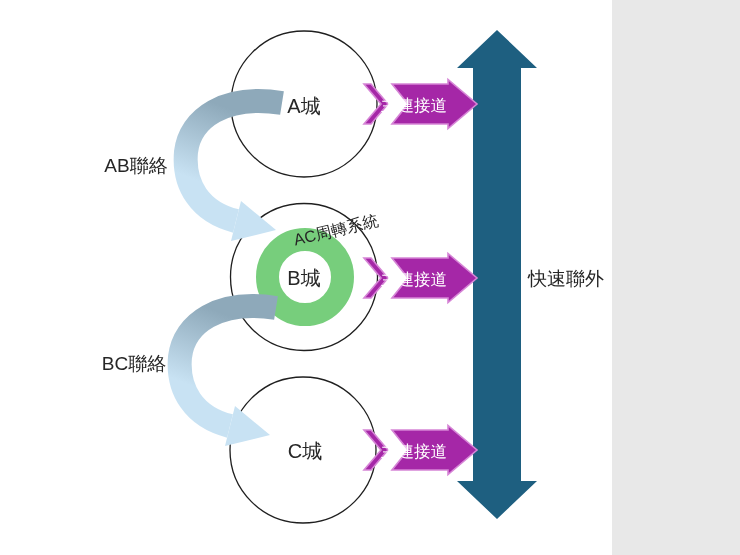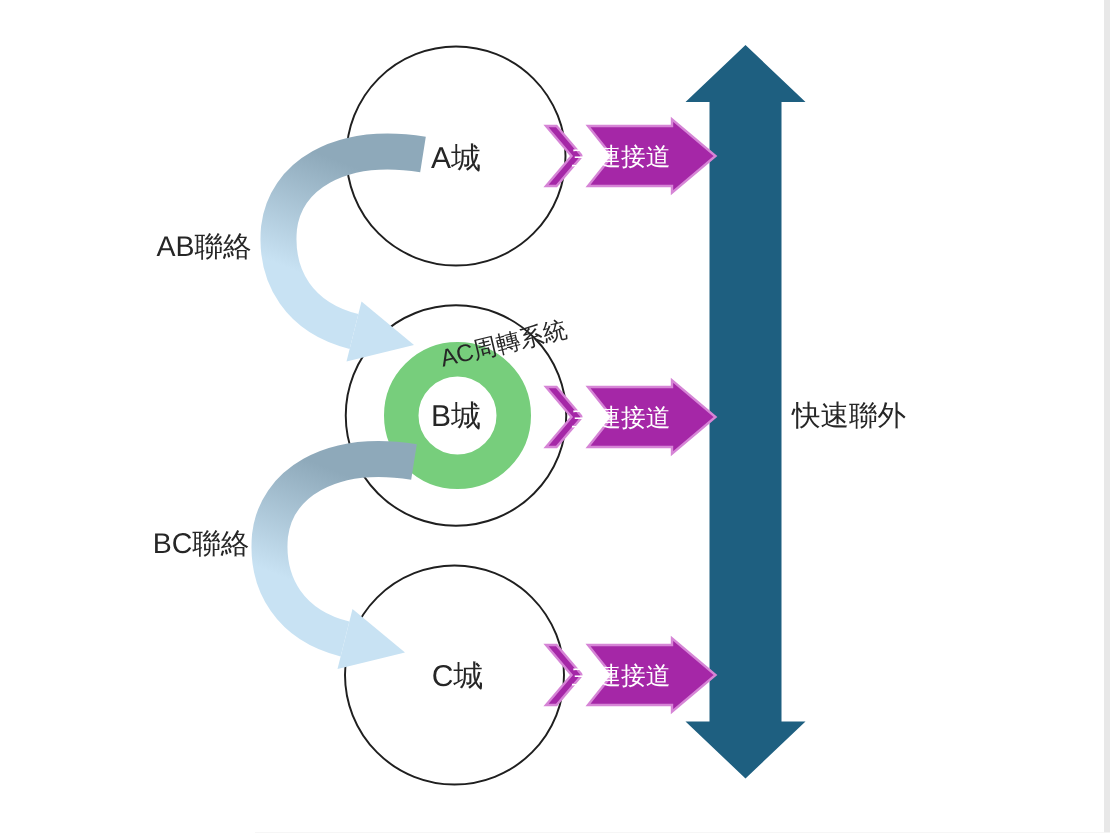--- a/index.html
+++ b/index.html
@@ -2,21 +2,21 @@
 <html style="--magenta: #A527A7; --magenta-outline: #D685D6; --teal: #1E5F80; --green: #77CE7C; --arrow-grayblue: #8EA9BA; --arrow-lightblue: #C8E2F3; --outline: #1F1F1F; --text: #262626; --background: #FFFFFF;"><head>
 <meta charset="utf-8">
 <style>
   html,body{margin:0;padding:0;}
   body{
     background:#e8e8e8;
     font-family:"Liberation Sans", sans-serif;
   }
   .canvas{
     position:relative;
-    width:736px;height:555px;
+    width:612px;height:555px;
     background:var(--background,#fff);
     overflow:hidden;
   }
   svg text{
     font-family:"Liberation Sans", sans-serif;
     fill:var(--text,#262626);
   }
   .city-label{font-size:20px;}
   .link-label{font-size:19px;}
   .trunk-label{font-size:19px;}

